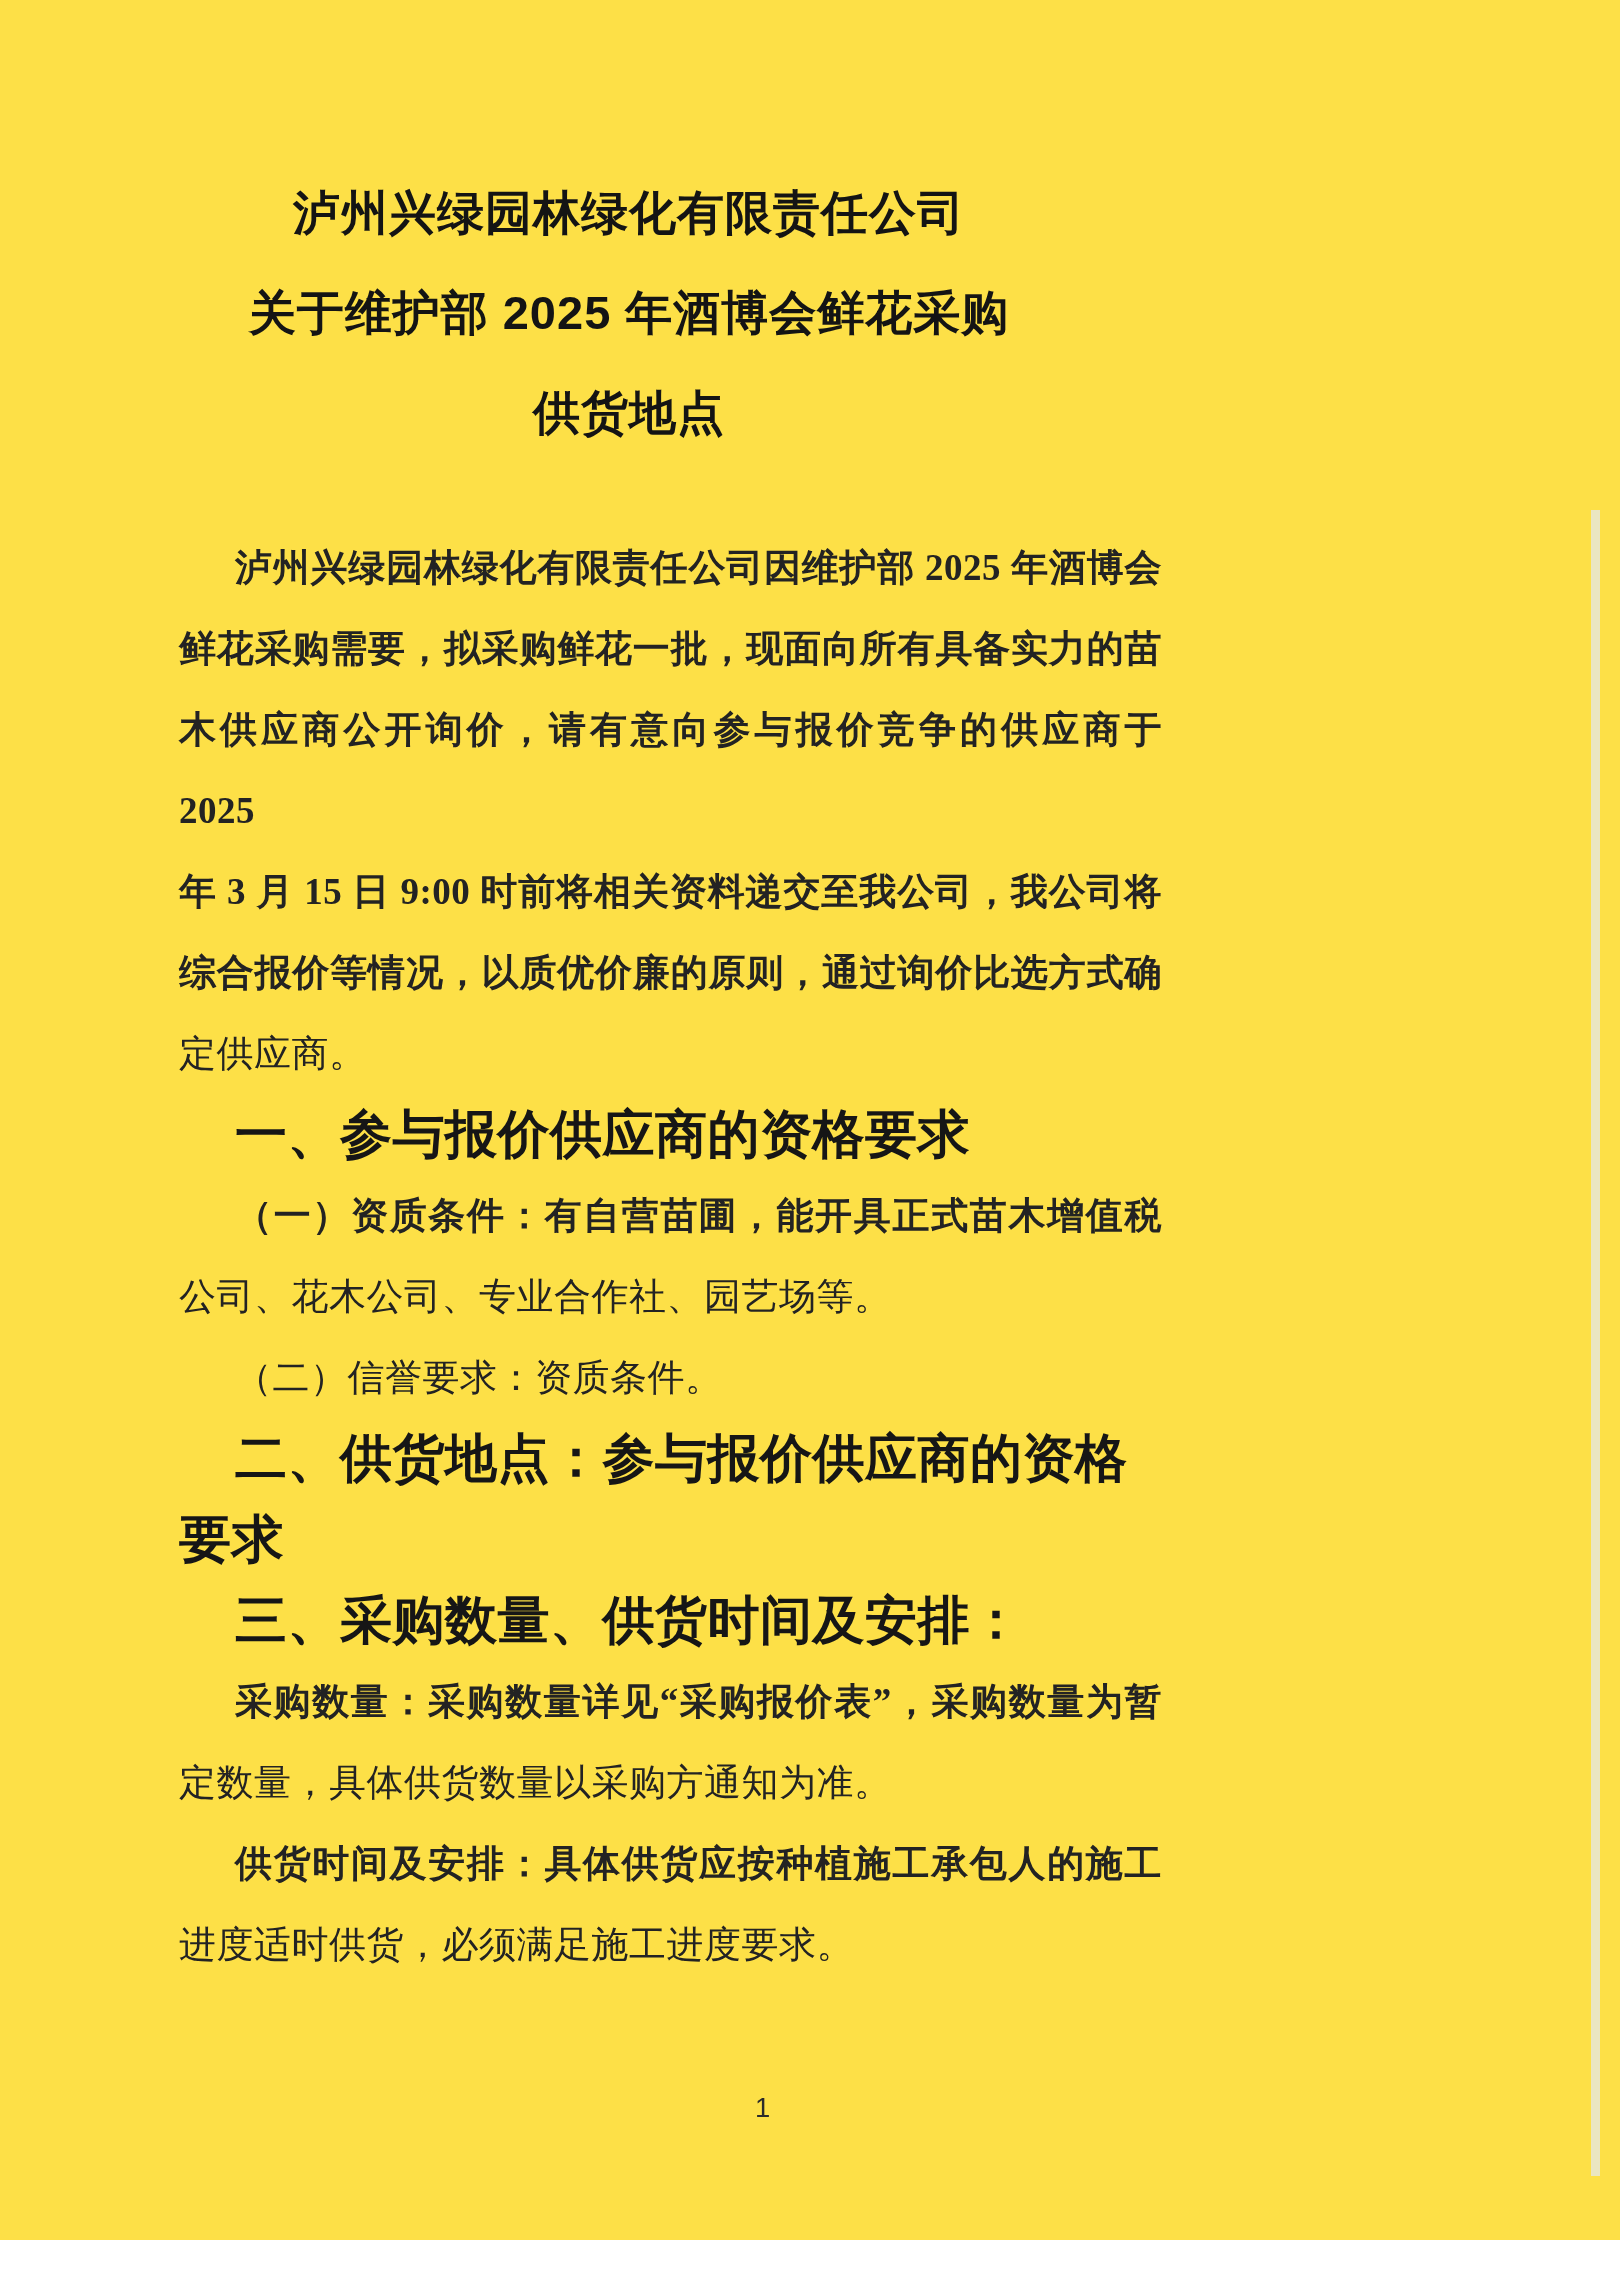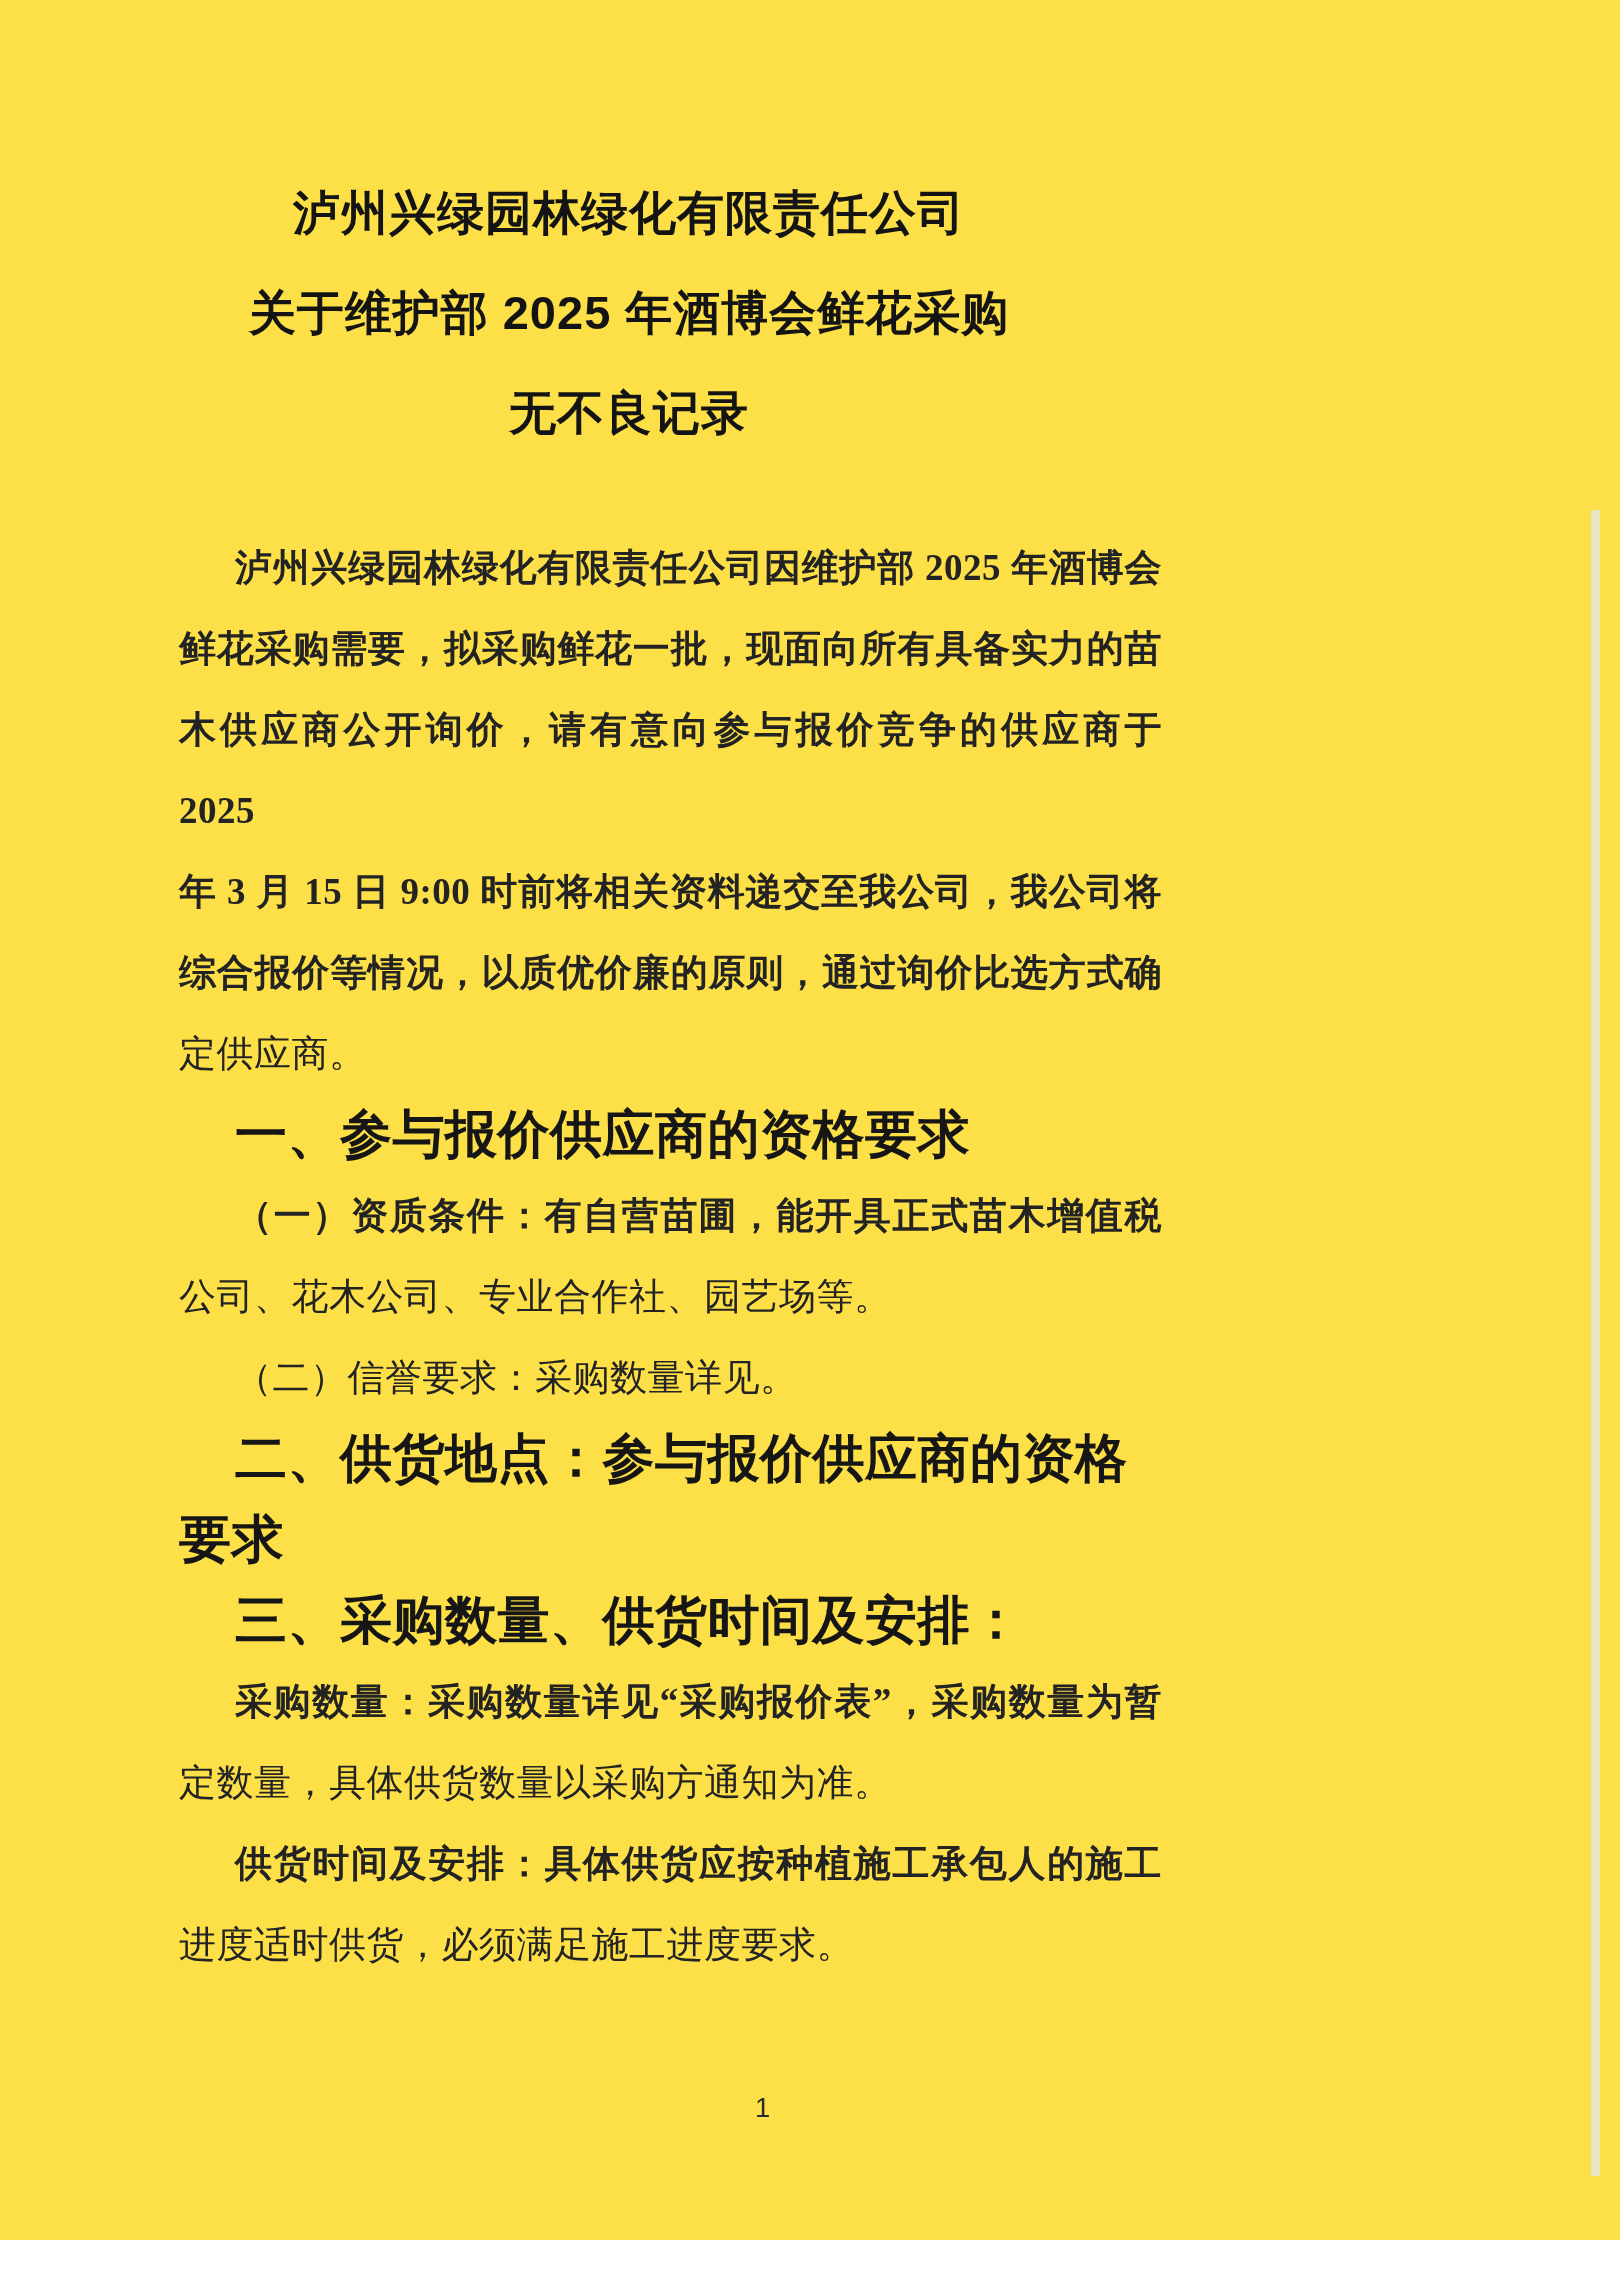--- a/index.html
+++ b/index.html
@@ -77,34 +77,34 @@
   }
 </style>
 </head>
 <body>
 
 <div class="page">
 
   <div class="title-block">
     <div>泸州兴绿园林绿化有限责任公司</div>
     <div>关于维护部 2025 年酒博会鲜花采购</div>
-    <div>无不良记录</div>
+    <div>供货地点</div>
   </div>
 
   <div class="body-block">
     <div class="ln ind fill">泸州兴绿园林绿化有限责任公司因维护部 2025 年酒博会</div>
     <div class="ln fill">鲜花采购需要，拟采购鲜花一批，现面向所有具备实力的苗</div>
     <div class="ln fill">木供应商公开询价，请有意向参与报价竞争的供应商于 2025</div>
     <div class="ln fill">年 3 月 15 日 9:00 时前将相关资料递交至我公司，我公司将</div>
     <div class="ln fill">综合报价等情况，以质优价廉的原则，通过询价比选方式确</div>
     <div class="ln">定供应商。</div>
     <div class="ln hd ind">一、参与报价供应商的资格要求</div>
     <div class="ln ind fill">（一）资质条件：有自营苗圃，能开具正式苗木增值税</div>
     <div class="ln">公司、花木公司、专业合作社、园艺场等。</div>
-    <div class="ln ind">（二）信誉要求：采购数量详见。</div>
+    <div class="ln ind">（二）信誉要求：资质条件。</div>
     <div class="ln hd ind">二、供货地点：参与报价供应商的资格要求</div>
     <div class="ln hd ind">三、采购数量、供货时间及安排：</div>
     <div class="ln ind fill">采购数量：采购数量详见“采购报价表”，采购数量为暂</div>
     <div class="ln">定数量，具体供货数量以采购方通知为准。</div>
     <div class="ln ind fill">供货时间及安排：具体供货应按种植施工承包人的施工</div>
     <div class="ln">进度适时供货，必须满足施工进度要求。</div>
   </div>
 
   <div class="page-number">1</div>
 

